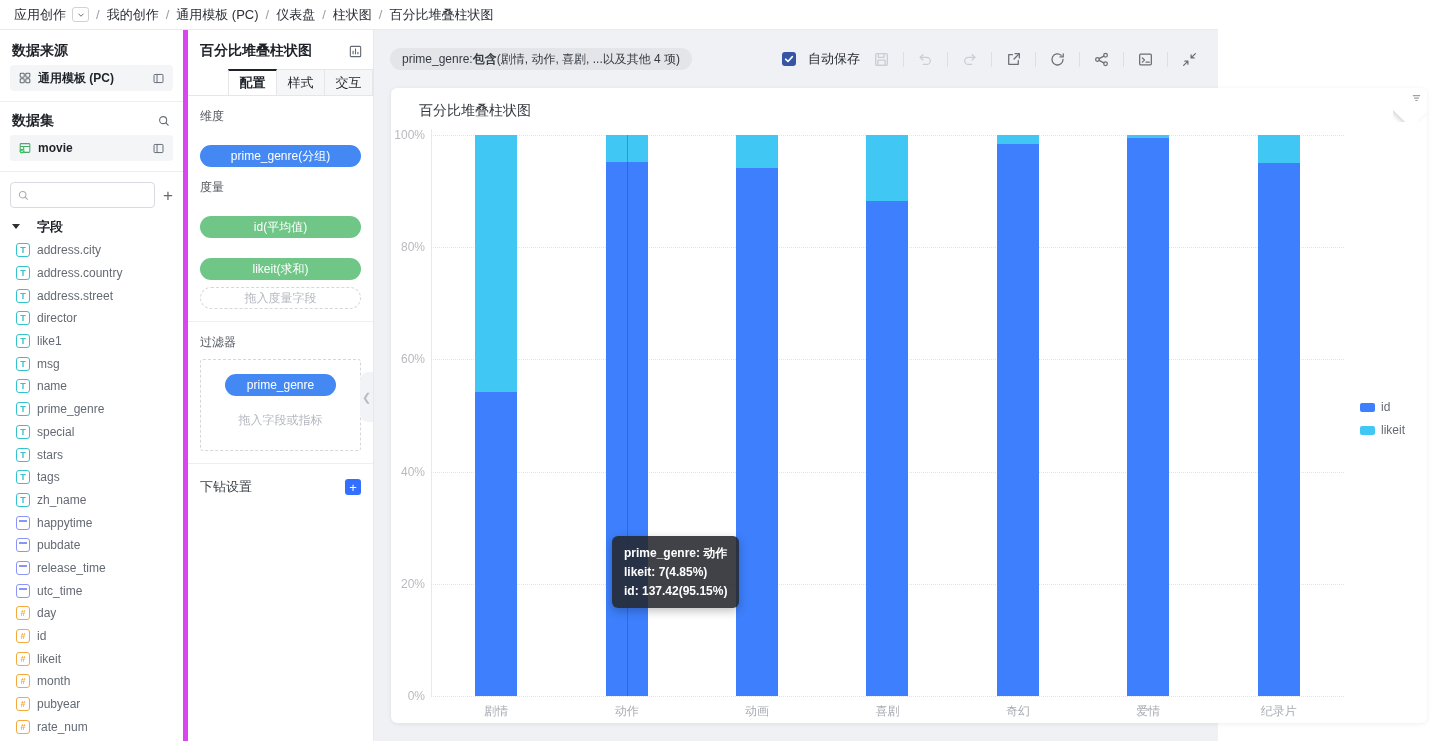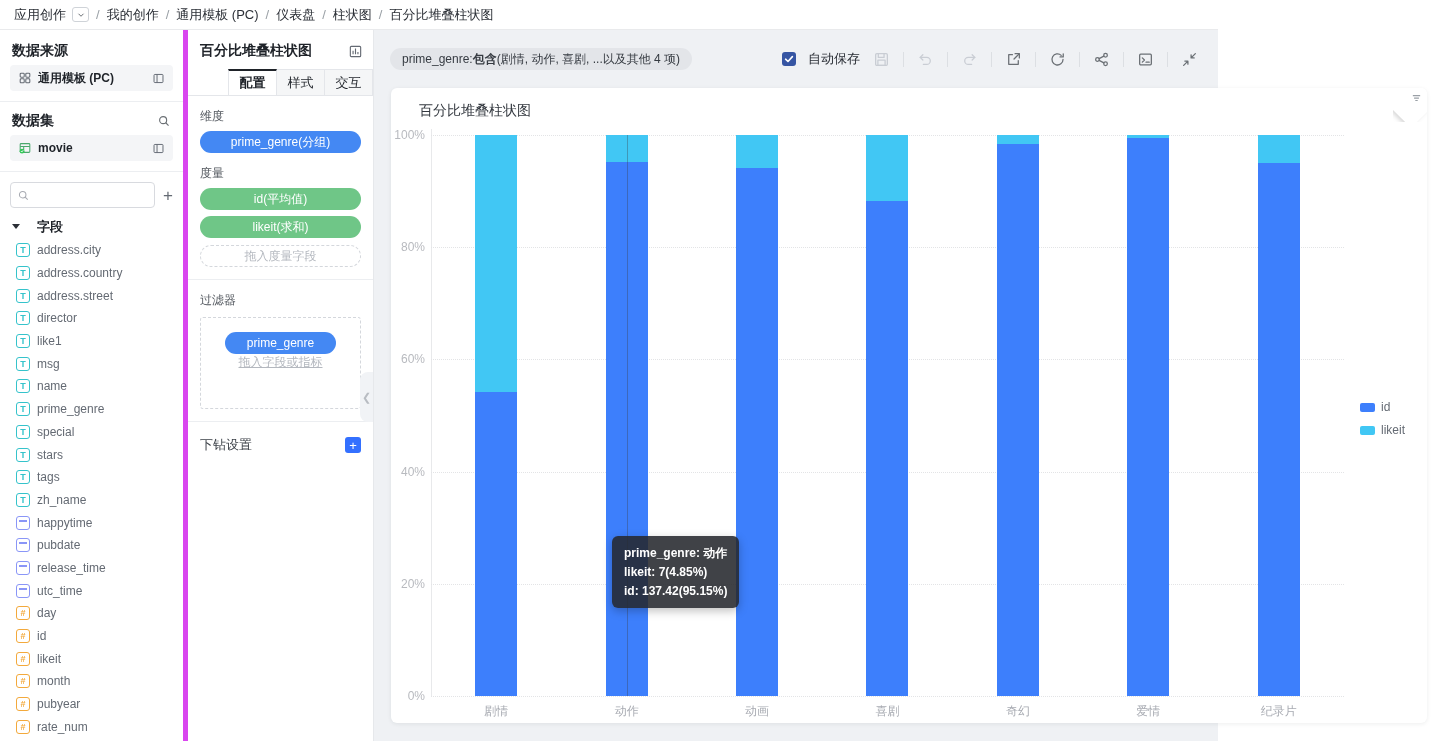--- a/index.html
+++ b/index.html
@@ -59,28 +59,28 @@
   .cfg-switch { color:#646a73; display:flex; cursor:pointer; }
   .cfg-switch svg { width:15px; height:15px; }
   .tabs { display:flex; margin-top:9px; border-bottom:1px solid #e4e6ea;padding-left:40px; }
   .tab { flex:1; height:26px; line-height:25px; text-align:center; font-size:13px;
     background:#f5f6f7; border:1px solid #e4e6ea; border-bottom:none; color:#1f2329; cursor:pointer; }
   .tab + .tab { border-left:none; }
   .tab.active { background:#fff; border-top:2px solid #1f2329; font-weight:bold; line-height:23px; }
   .cfg-body { padding:0 12px; }
   .cfg-label { margin-top:12px; font-size:12px; color:#51565d; }
   .pill { height:22px; border-radius:11px; display:flex; align-items:center; justify-content:center;
-    font-size:12px; color:#fff; margin-top:6px; cursor:pointer; white-space:nowrap; }
+    font-size:12px; color:#fff; margin-top:20px; cursor:pointer; white-space:nowrap; }
   .pill-blue { background:#4488f3; }
   .pill-green { background:#6fc687; }
   .pill-dashed { border:1px dashed #d4d7dc; color:#b4b8bf; background:#fff; margin-top:7px; }
   .cfg-div { height:1px; background:#eceef1; margin:12px -12px 0 -12px; }
   .filter-box { margin-top:8px; border:1px dashed #d4d7dc; border-radius:3px; height:92px; padding:12px 10px 0 10px; }
   .filter-box .pill { margin:2px 14px 0 14px; }
-  .filter-hint { text-align:center; font-size:12px; color:#b4b8bf; margin-top:0;text-decoration:underline; }
+  .filter-hint { text-align:center; font-size:12px; color:#b4b8bf; margin-top:16px; }
   .drill-row { margin-top:14px; display:flex; align-items:center; justify-content:space-between; }
   .drill-label { font-size:13px; color:#3a3f46; }
   .drill-add { width:16px; height:16px; border-radius:3px; background:#3370ff; color:#fff;
     display:flex; align-items:center; justify-content:center; font-size:13px; line-height:1; cursor:pointer; }
   .collapse-tab { position:absolute; right:0; top:342px; width:13px; height:50px;
     background:#f1f3f6; border-radius:8px 0 0 8px; display:flex; align-items:center;
     justify-content:center; color:#b8bcc2; font-size:11px; cursor:pointer; }
 
   
   .canvas { flex:1; background:#eff1f4; position:relative; min-width:0; }

